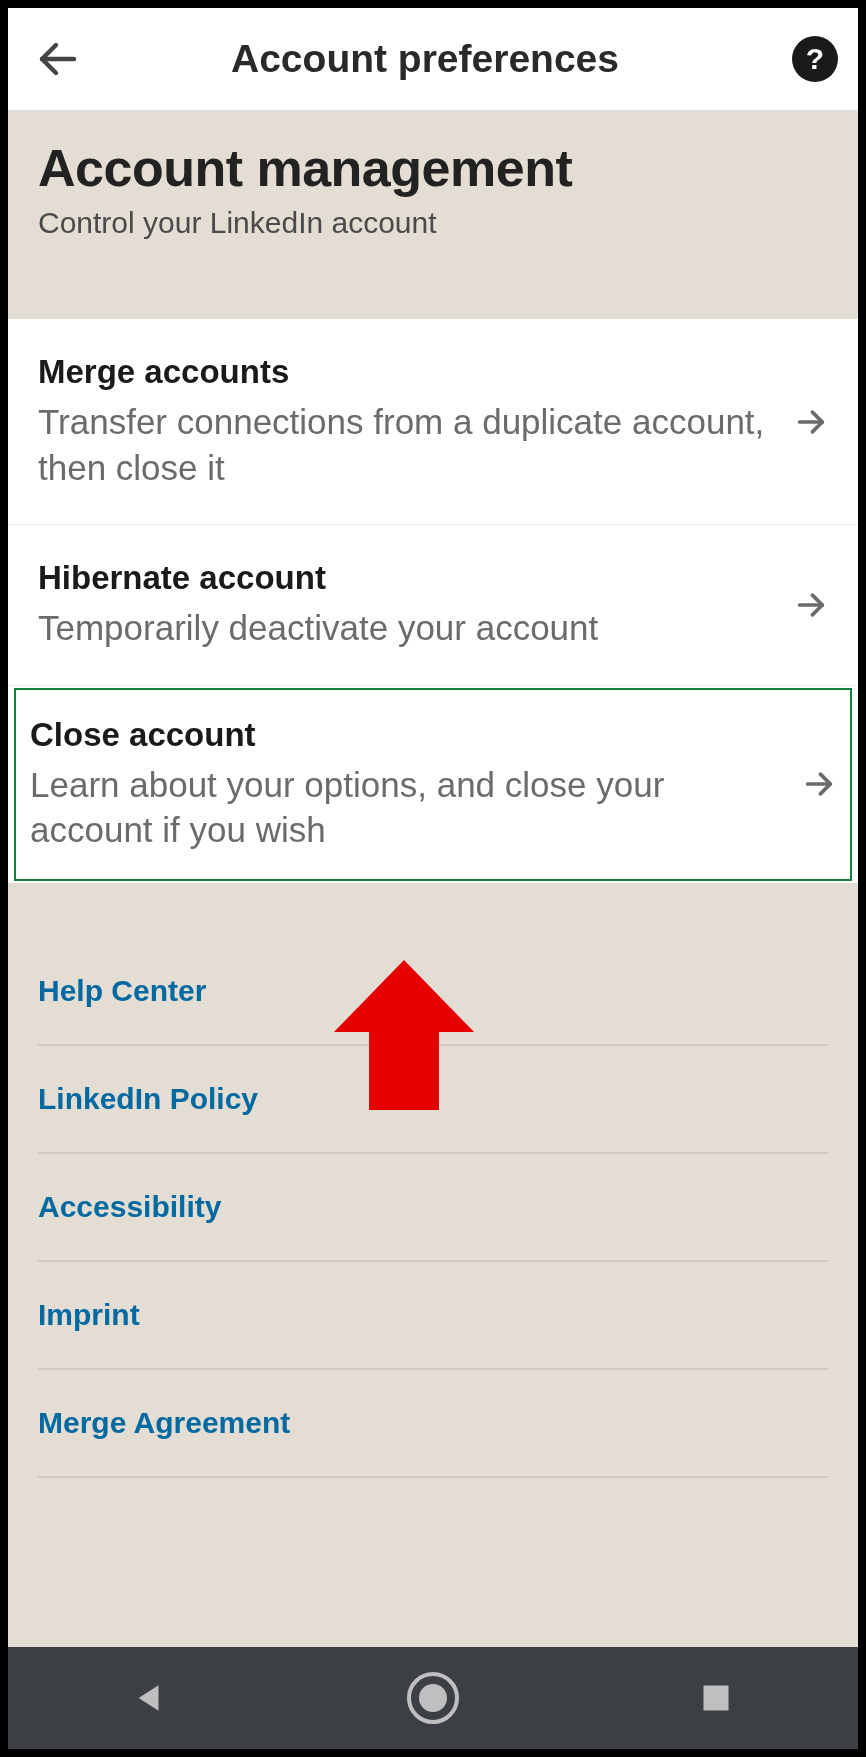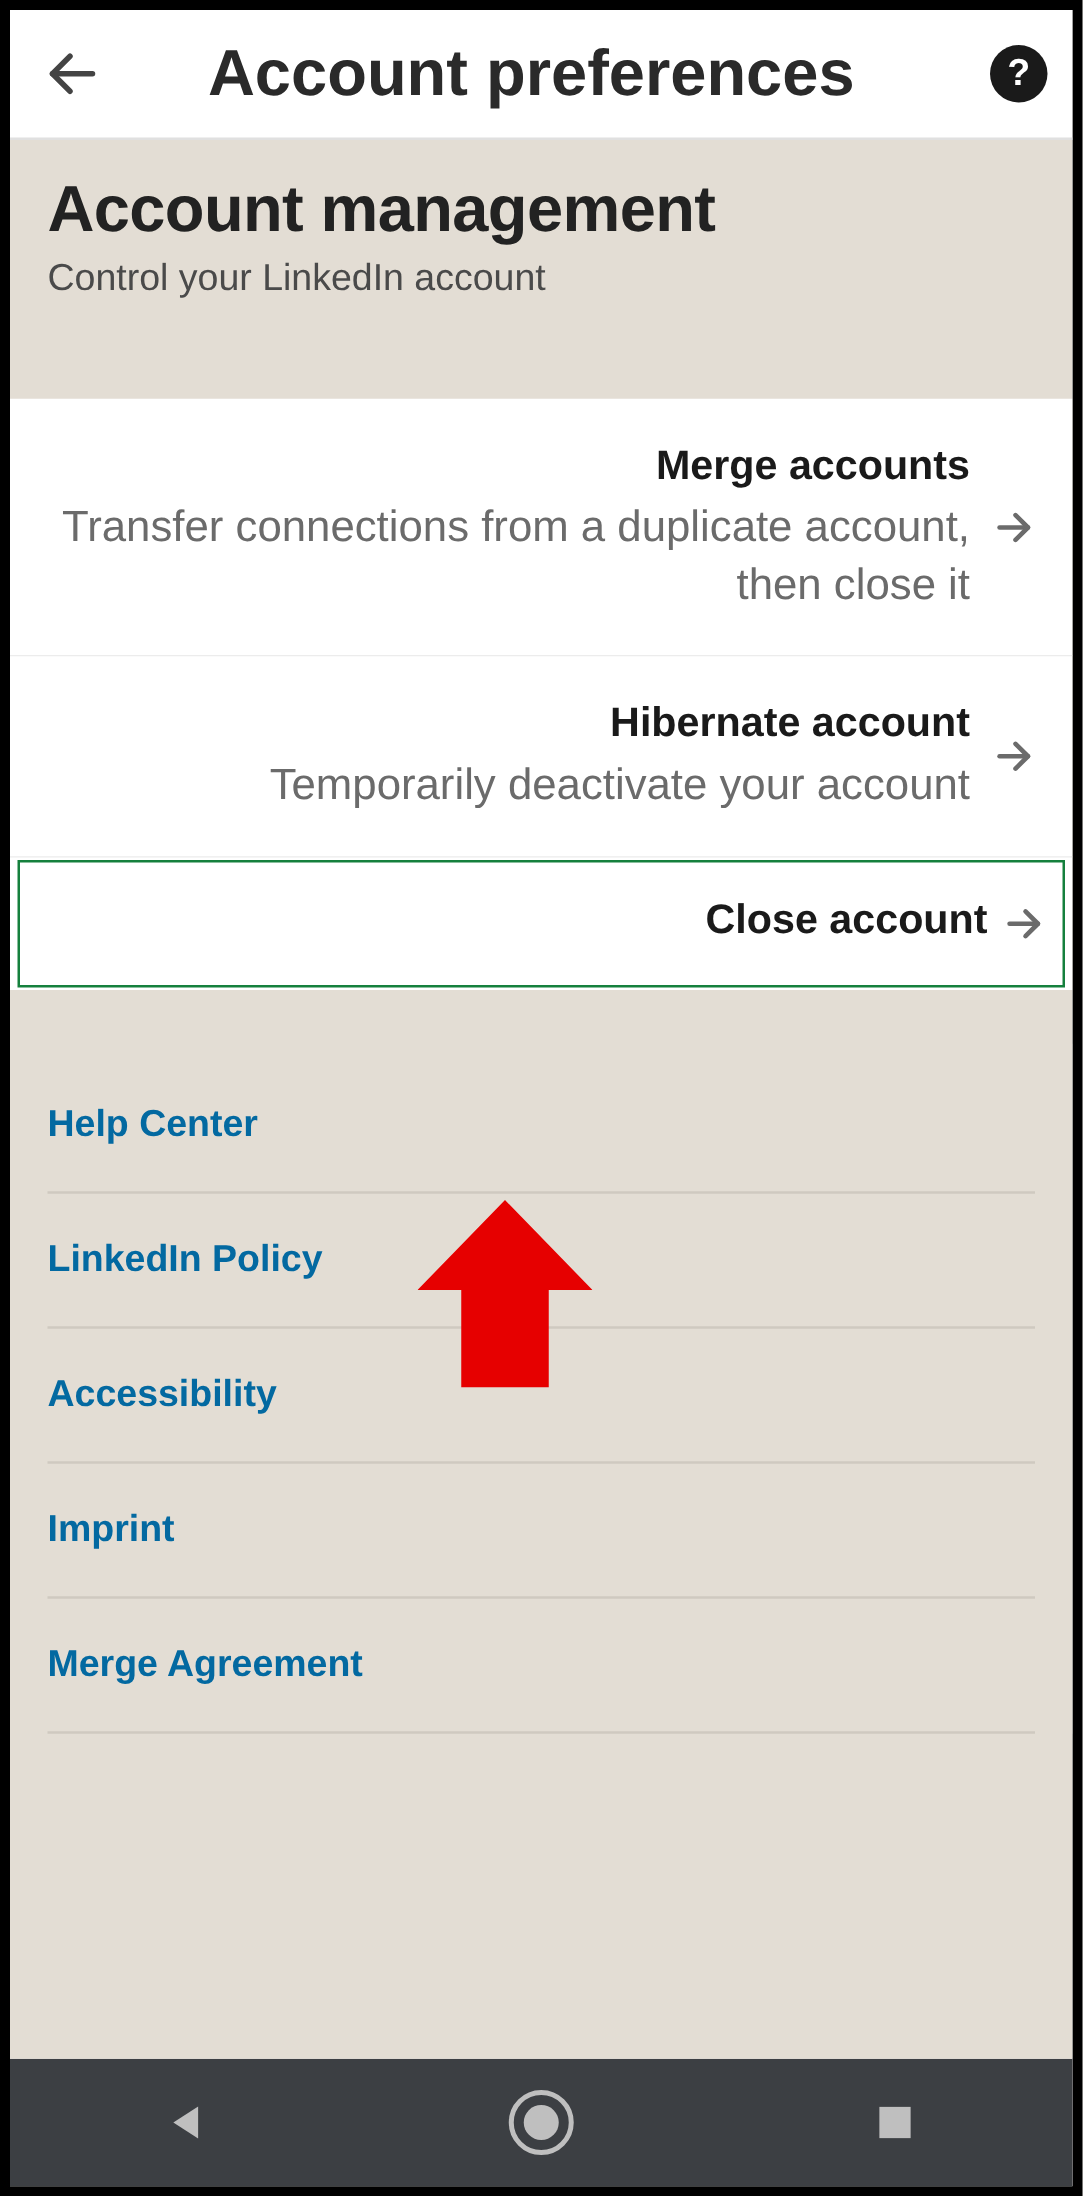--- a/index.html
+++ b/index.html
@@ -1,28 +1,28 @@
 <!DOCTYPE html>
 <html><head>
 <meta charset="utf-8">
 <style>
   * { box-sizing: border-box; margin: 0; padding: 0; }
   html, body { width: 866px; height: 1757px; font-family: -apple-system, Helvetica, Arial, sans-serif; }
   body { border: 8px solid #000; background: #fff; display: flex; flex-direction: column; }
   .app-bar { height: 104px; display: flex; align-items: center; padding: 0 20px; background: #fff; border-bottom: 2px solid #e0e0e0; }
   .back-btn { width: 60px; height: 60px; display: flex; align-items: center; justify-content: center; }
-  .app-title { flex: 1; text-align: center; font-size: 52px; font-weight: 600; color: #2a2a2a; margin-left: -30px; }
+  .app-title { flex: 1; text-align: center; font-size: 39px; font-weight: 600; color: #2a2a2a; margin-left: -30px; }
   .help-btn { width: 46px; height: 46px; border-radius: 50%; background: #1a1a1a; color: #fff; display: flex; align-items: center; justify-content: center; font-size: 30px; font-weight: 700; }
   .content { flex: 1; background: #e3ddd4; overflow: hidden; display: flex; flex-direction: column; gap: 43px; }
   .section-header { padding: 26px 30px 36px 30px; }
   .section-title { font-size: 52px; font-weight: 800; color: #222; margin-bottom: 8px; letter-spacing: -0.5px;}
   .section-sub { font-size: 30px; color: #4a4a4a; font-weight: 400; }
   .card-list { background: #fff; }
   .item { display: flex; align-items: center; padding: 34px 30px; border-bottom: 1px solid #ececec; position: relative; }
-  .item-text { flex: 1; padding-right: 18px; text-align: right; }
+  .item-text { flex: 1; padding-right: 18px; }
   .item-title { font-size: 33px; font-weight: 700; color: #1a1a1a; margin-bottom: 8px; }
   .item-desc { font-size: 35px; color: #6b6b6b; line-height: 1.3; }
   .chevron { width: 34px; height: 34px; flex-shrink: 0; color: #6b6b6b; }
   .item.highlight { border: 2px solid #15803d; margin: 2px 6px 2px 6px; padding: 26px 14px; }
   .item.highlight .chevron { margin-left: -6px; }
   .footer-links { padding: 0 30px; background: #e3ddd4; }
   .footer-link { padding: 36px 0; border-bottom: 2px solid #cfc9c0; font-size: 30px; font-weight: 700; color: #0369a1; }
   .footer-link:first-child { padding-top: 48px; }
   .arrow-annotation { position: absolute; left: 326px; top: 848px; pointer-events: none; }
   .content-wrap { position: relative; flex:1; display:flex; flex-direction:column; }
@@ -72,20 +72,21 @@
       </div>
       <svg class="chevron" viewBox="0 0 24 24" fill="none" stroke="currentColor" stroke-width="2.6" stroke-linecap="round" stroke-linejoin="round">
             <line x1="4" y1="12" x2="20" y2="12"></line>
             <polyline points="13 5 20 12 13 19"></polyline>
           </svg>
     </div>
 
     <div class="item highlight">
       <div class="item-text">
         <div class="item-title">Close account</div>
+        <div class="item-desc">Learn about your options, and close your account if you wish</div>
       </div>
       <svg class="chevron" viewBox="0 0 24 24" fill="none" stroke="currentColor" stroke-width="2.6" stroke-linecap="round" stroke-linejoin="round">
             <line x1="4" y1="12" x2="20" y2="12"></line>
             <polyline points="13 5 20 12 13 19"></polyline>
           </svg>
     </div>
 
   </div>
 
   <div class="footer-links">

